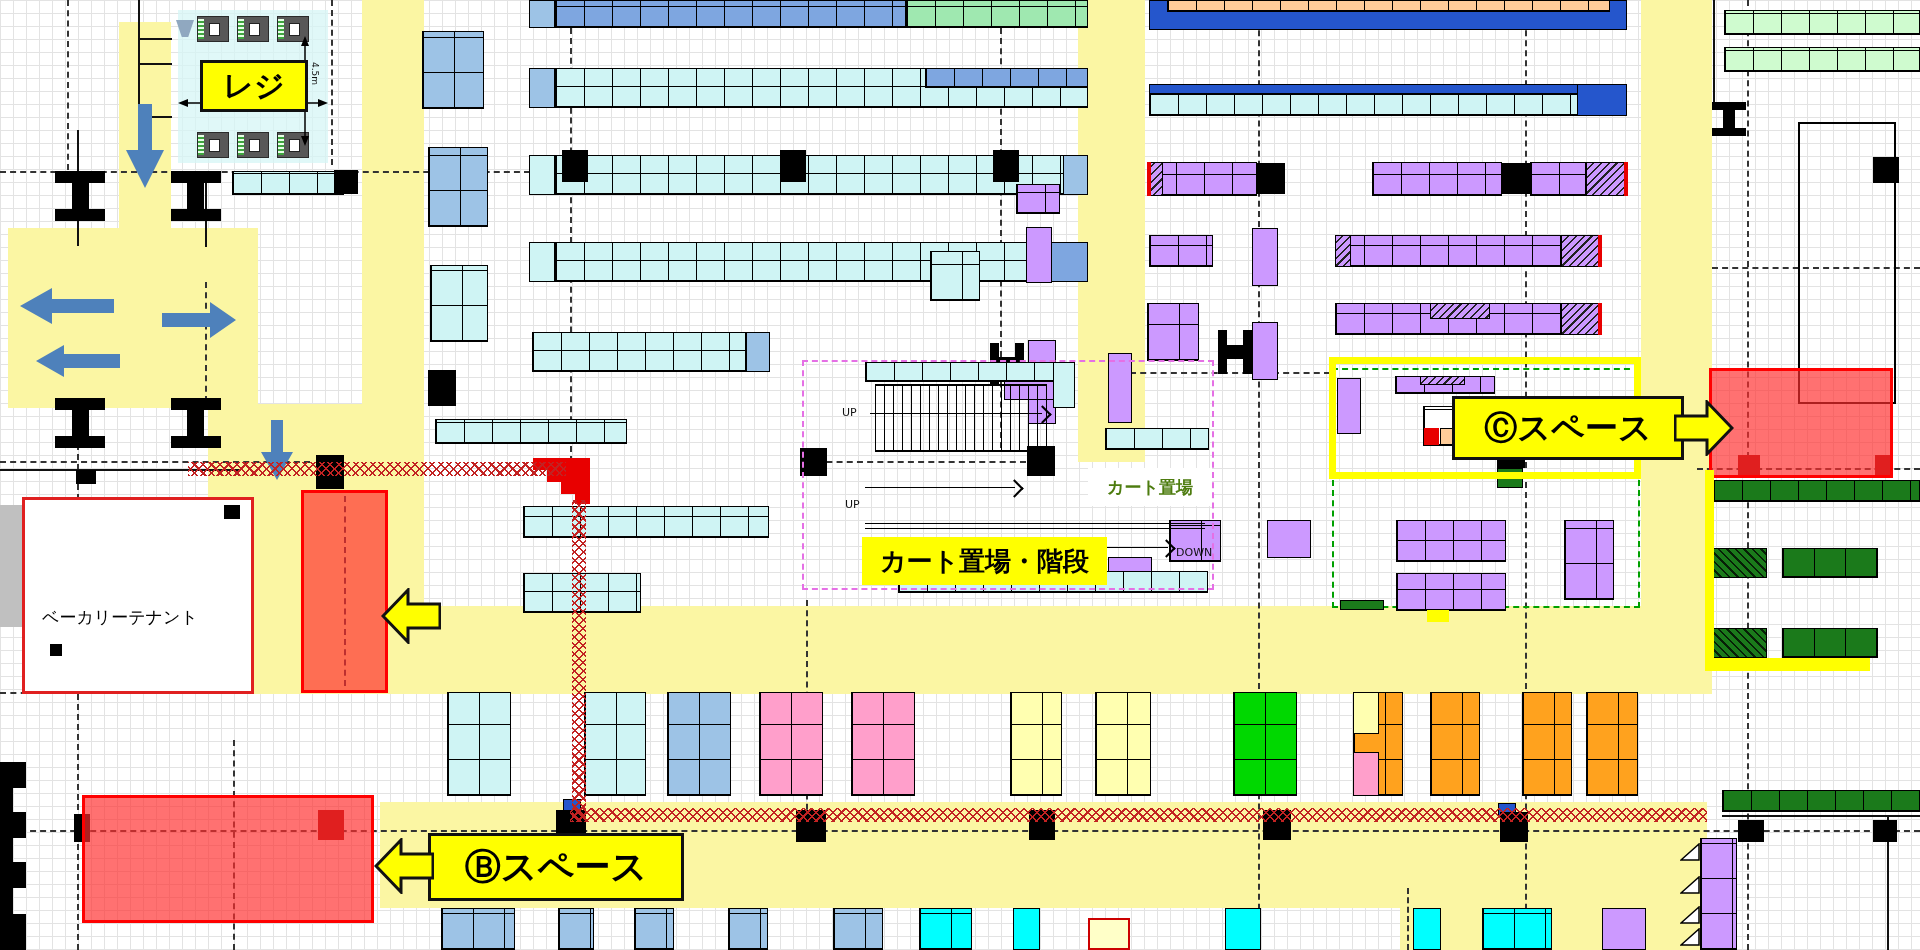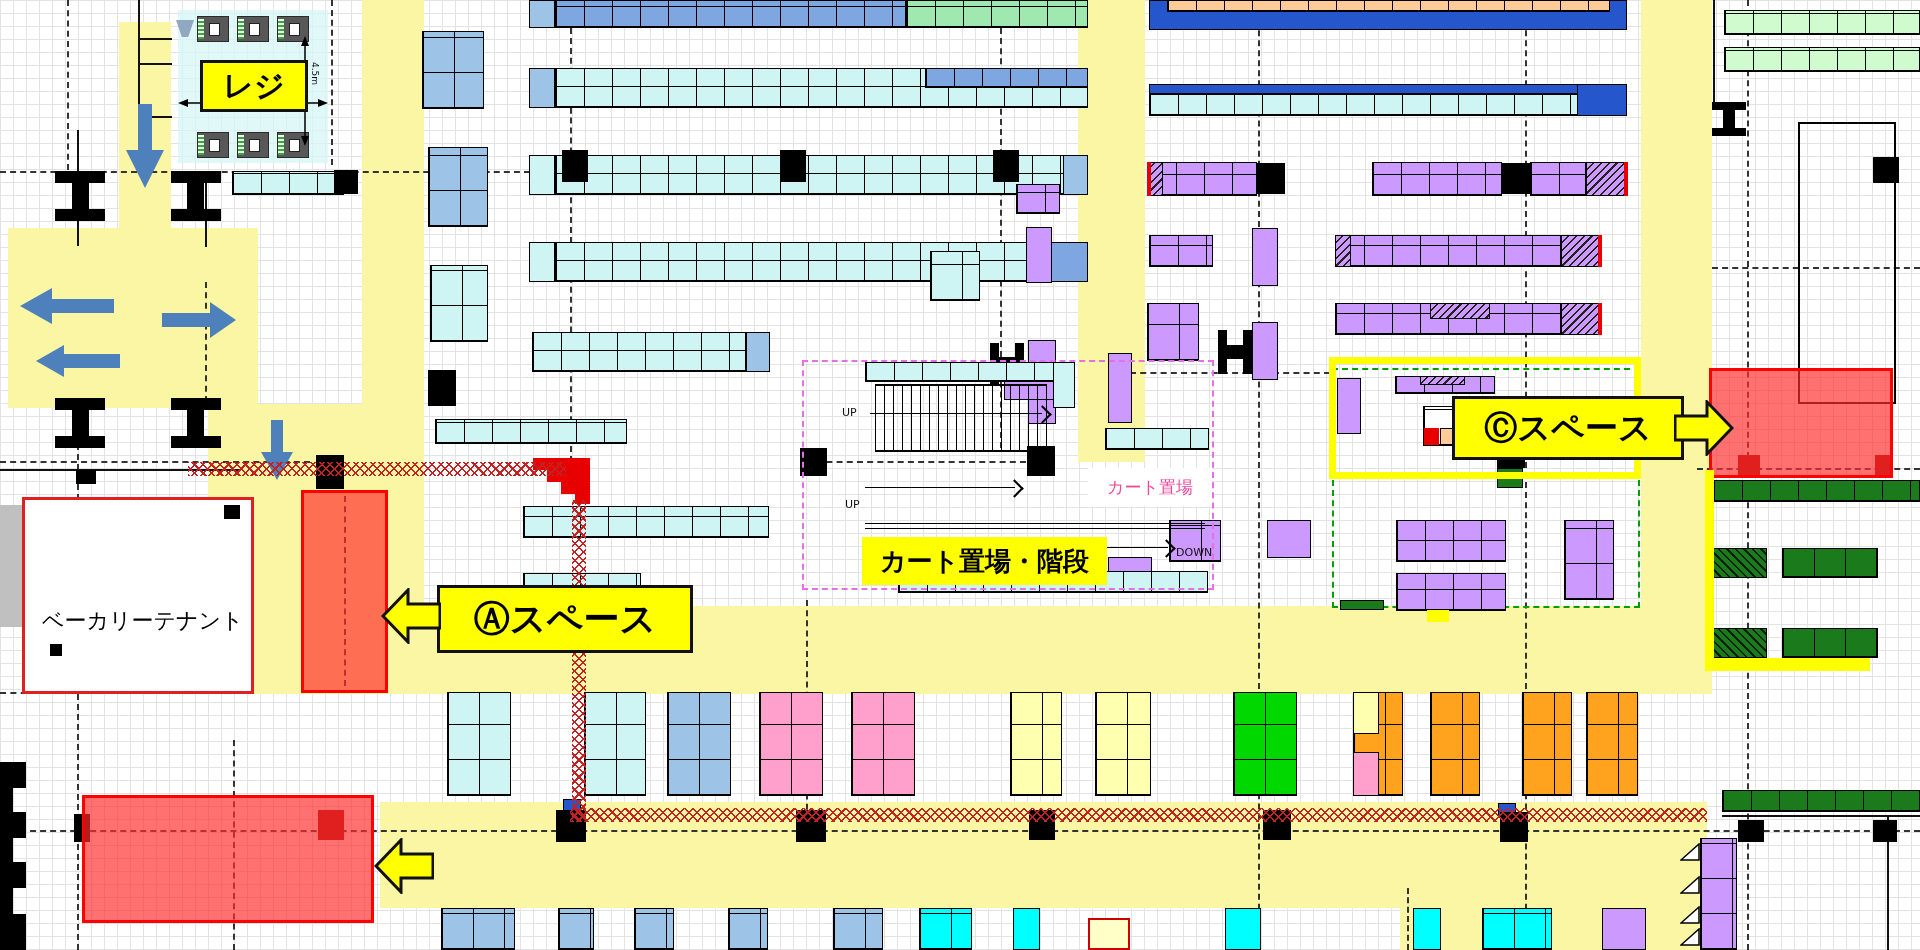--- a/index.html
+++ b/index.html
@@ -54,21 +54,21 @@
   .gd{border:2px dashed #00A000;}
   .md{border:2px dashed #E570E5;}
   .ob{border:2px solid #000;}
   .ln{background:#111;}
   .dh{border-top:2px dashed #333;height:0!important;}
   .dv{border-left:2px dashed #333;width:0!important;}
   .lbl{position:absolute;background:#FFFF00;border:3px solid #111;display:flex;align-items:center;
        justify-content:center;font-weight:bold;color:#000;z-index:30;white-space:nowrap;}
   .noborder{border:none;}
   .wlbl{position:absolute;background:#fff;display:flex;align-items:center;justify-content:center;
-        color:#ec4899;z-index:12;white-space:nowrap;font-weight:normal;}
+        color:#4d7c0f;z-index:12;white-space:nowrap;font-weight:bold;}
   .plain{position:absolute;color:#000;z-index:12;white-space:nowrap;}
   .stxt{position:absolute;color:#111;font-size:11px;z-index:12;}
   .vtext{position:absolute;color:#111;font-size:9px;writing-mode:vertical-rl;z-index:12;}
   .stairs{position:absolute;border-top:2px solid #000;border-bottom:2px solid #000;z-index:11;
     background-image:repeating-linear-gradient(90deg,#000 0 1.5px,transparent 1.5px 9px);}
   .al{position:absolute;border-top:1.5px solid #000;height:0;z-index:11;}
   .chev{position:absolute;width:11px;height:11px;border-top:2px solid #000;border-right:2px solid #000;
         transform:rotate(45deg);z-index:11;}
   .sv{position:absolute;z-index:31;}
   .svl{position:absolute;z-index:13;}
@@ -363,18 +363,18 @@
     <polygon points="59,16 27,16 27,2 2,28 27,54 27,40 59,40" fill="#FFFF00" stroke="#111" stroke-width="3"></polygon>
     </svg>
   <svg class="sv" style="left:374px;top:838px" width="60" height="56" viewBox="0 0 60 56">
     <polygon points="59,16 27,16 27,2 2,28 27,54 27,40 59,40" fill="#FFFF00" stroke="#111" stroke-width="3"></polygon>
     </svg>
   <svg class="sv" style="left:1674px;top:400px" width="60" height="56" viewBox="0 0 60 56">
     <polygon points="1,16 33,16 33,2 58,28 33,54 33,40 1,40" fill="#FFFF00" stroke="#111" stroke-width="3"></polygon>
     </svg>
 
   <div class="lbl" style="left:200px;top:60px;width:102px;height:46px;font-size:30px">レジ</div>
-  <div class="lbl" style="left:437px;top:585px;width:250px;height:62px;font-size:36px">Ⓐスペース</div>
+  <div class="lbl" style="left:428px;top:833px;width:250px;height:62px;font-size:36px">Ⓑスペース</div>
   <div class="lbl" style="left:1452px;top:396px;width:226px;height:58px;font-size:33px">Ⓒスペース</div>
   <div class="lbl noborder" style="left:862px;top:537px;width:245px;height:48px;font-size:26px">カート置場・階段</div>
   <div class="wlbl" style="left:1088px;top:468px;width:124px;height:38px;font-size:17px">カート置場</div>
-  <div class="plain" style="left:42px;top:606px;font-size:22px">ベーカリーテナント</div>
+  <div class="plain" style="left:42px;top:606px;font-size:17px">ベーカリーテナント</div>
 </div>
 
 </body></html>

